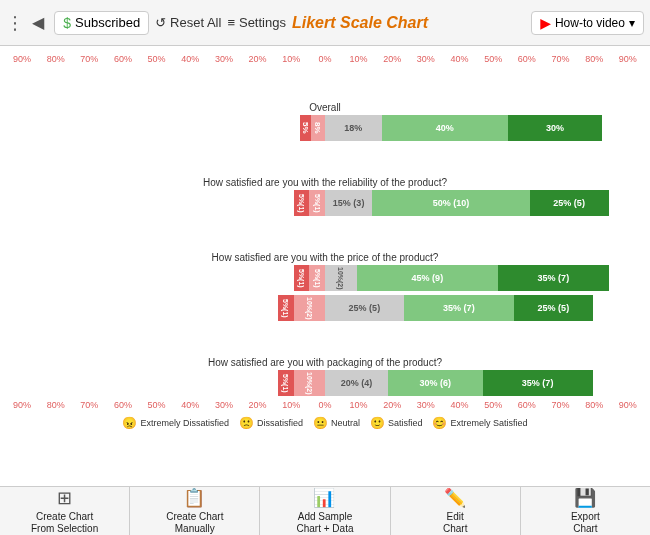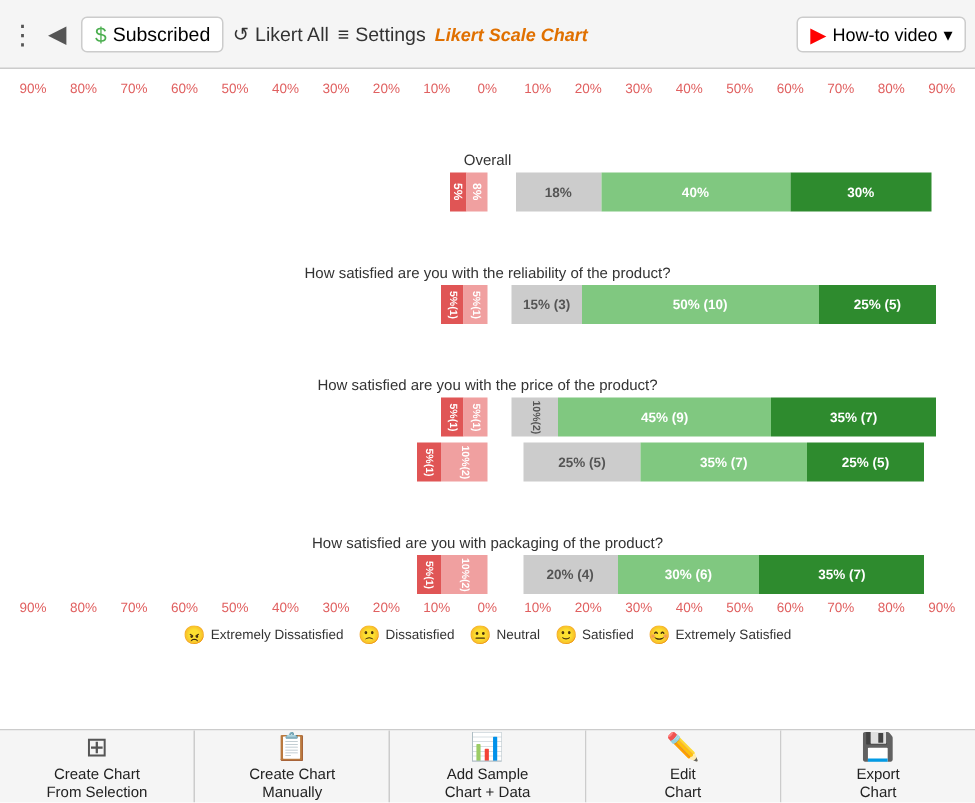--- a/index.html
+++ b/index.html
@@ -20,21 +20,21 @@
     .subscribed-btn {
       display: flex; align-items: center; gap: 4px;
       border: 1px solid #ccc; border-radius: 4px;
       padding: 3px 8px; background: #fff; cursor: pointer; font-size: 13px;
     }
     .subscribed-icon { color: #4caf50; font-size: 14px; }
     .reset-btn, .settings-btn {
       display: flex; align-items: center; gap: 4px;
       background: none; border: none; cursor: pointer; font-size: 13px; color: #333;
     }
-    .chart-title-link { color: #e07000; font-style: italic; font-size: 12px; font-weight: bold; text-decoration: none; }
+    .chart-title-link { color: #e07000; font-style: italic; font-size: 16px; font-weight: bold; text-decoration: none; }
     .how-to-btn {
       display: flex; align-items: center; gap: 4px;
       border: 1px solid #ccc; border-radius: 4px;
       padding: 3px 8px; background: #fff; cursor: pointer; font-size: 12px;
       margin-left: auto;
     }
     .yt-icon { color: red; font-size: 14px; }
 
     
     #chart-area {
@@ -90,21 +90,20 @@
       height: 100%;
       justify-content: flex-start;
       align-items: center;
     }
     .right-half {
       display: flex;
       flex-direction: row;
       width: 50%;
       height: 100%;
       align-items: center;
-      justify-content: center;
     }
     .bar-seg {
       height: 100%;
       display: flex;
       align-items: center;
       justify-content: center;
       font-size: 9px;
       font-weight: bold;
       color: #fff;
       overflow: hidden;
@@ -160,21 +159,21 @@
 
 <div id="header">
   <span class="header-dots">⋮</span>
   <button class="header-nav-btn">◀</button>
   <button class="subscribed-btn">
     <span class="subscribed-icon">$</span>
     <span>Subscribed</span>
   </button>
   <button class="reset-btn">
     <span>↺</span>
-    <span>Likert All</span>
+    <span>Reset All</span>
   </button>
   <button class="settings-btn">
     <span>≡</span>
     <span>Settings</span>
   </button>
   <a href="#" class="chart-title-link">Likert Scale Chart</a>
   <button class="how-to-btn">
     <span class="yt-icon">▶</span>
     <span>How-to video</span>
     <span>▾</span>

